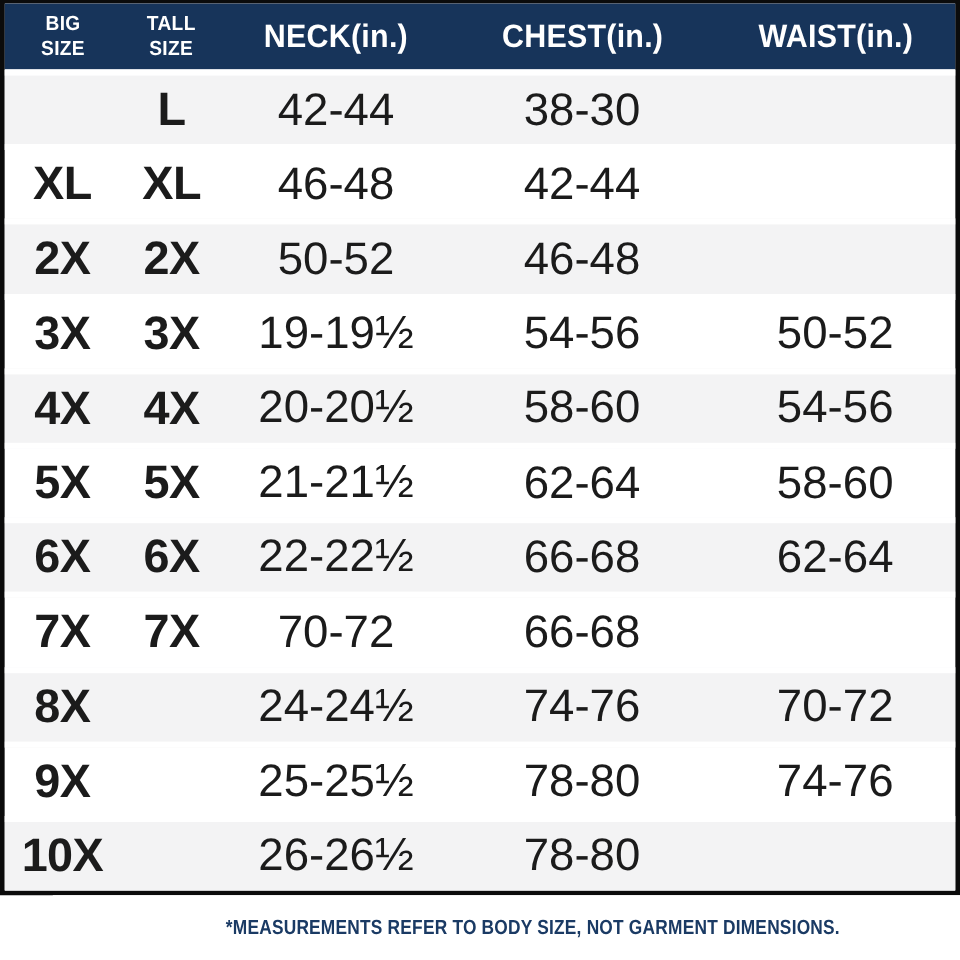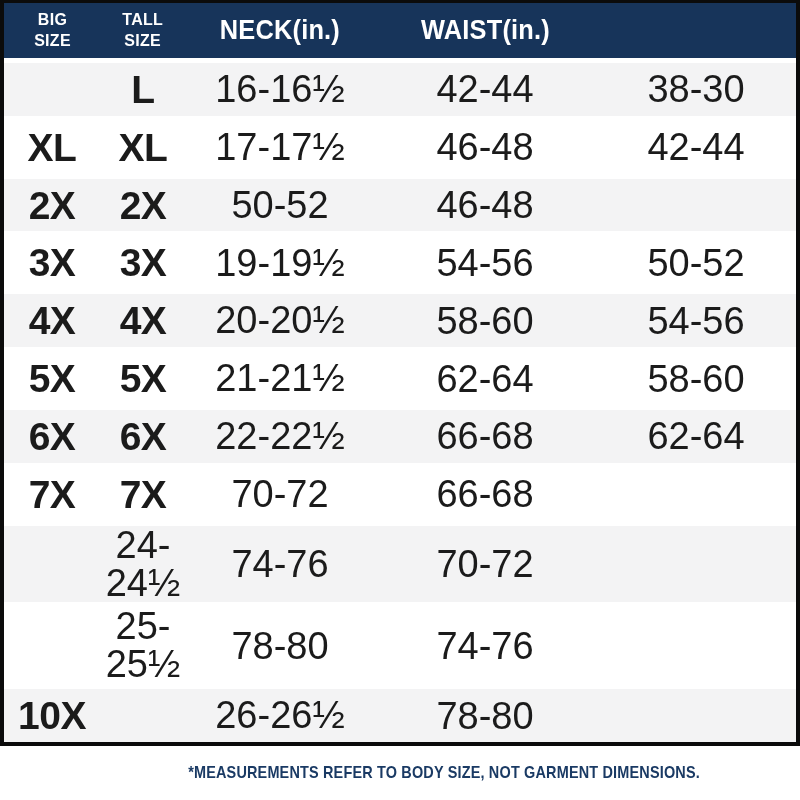--- a/index.html
+++ b/index.html
@@ -92,35 +92,36 @@
 SIZE</span>
         </div>
         <div class="th two-line">
           <span class="lbl">TALL
 SIZE</span>
         </div>
         <div class="th one-line">
           <span class="lbl">NECK(in.)</span>
         </div>
         <div class="th one-line">
+          <span class="lbl">CHEST(in.)</span>
+        </div>
+        <div class="th one-line">
           <span class="lbl">WAIST(in.)</span>
         </div>
       </div>
     <div class="tbody" id="tbody">
         <div class="tr striped">
           <div class="td size-col"></div>
           <div class="td size-col">L</div>
-          <div class="td">16-16<span class="frac">½</span></div>
           <div class="td">42-44</div>
           <div class="td">38-30</div>
         </div>
         <div class="tr">
           <div class="td size-col">XL</div>
           <div class="td size-col">XL</div>
-          <div class="td">17-17<span class="frac">½</span></div>
           <div class="td">46-48</div>
           <div class="td">42-44</div>
         </div>
         <div class="tr striped">
           <div class="td size-col">2X</div>
           <div class="td size-col">2X</div>
           <div class="td">50-52</div>
           <div class="td">46-48</div>
         </div>
         <div class="tr">
@@ -151,26 +152,28 @@
           <div class="td">66-68</div>
           <div class="td">62-64</div>
         </div>
         <div class="tr">
           <div class="td size-col">7X</div>
           <div class="td size-col">7X</div>
           <div class="td">70-72</div>
           <div class="td">66-68</div>
         </div>
         <div class="tr striped">
+          <div class="td size-col">8X</div>
           <div class="td size-col"></div>
           <div class="td">24-24<span class="frac">½</span></div>
           <div class="td">74-76</div>
           <div class="td">70-72</div>
         </div>
         <div class="tr">
+          <div class="td size-col">9X</div>
           <div class="td size-col"></div>
           <div class="td">25-25<span class="frac">½</span></div>
           <div class="td">78-80</div>
           <div class="td">74-76</div>
         </div>
         <div class="tr striped">
           <div class="td size-col">10X</div>
           <div class="td size-col"></div>
           <div class="td">26-26<span class="frac">½</span></div>
           <div class="td">78-80</div>

